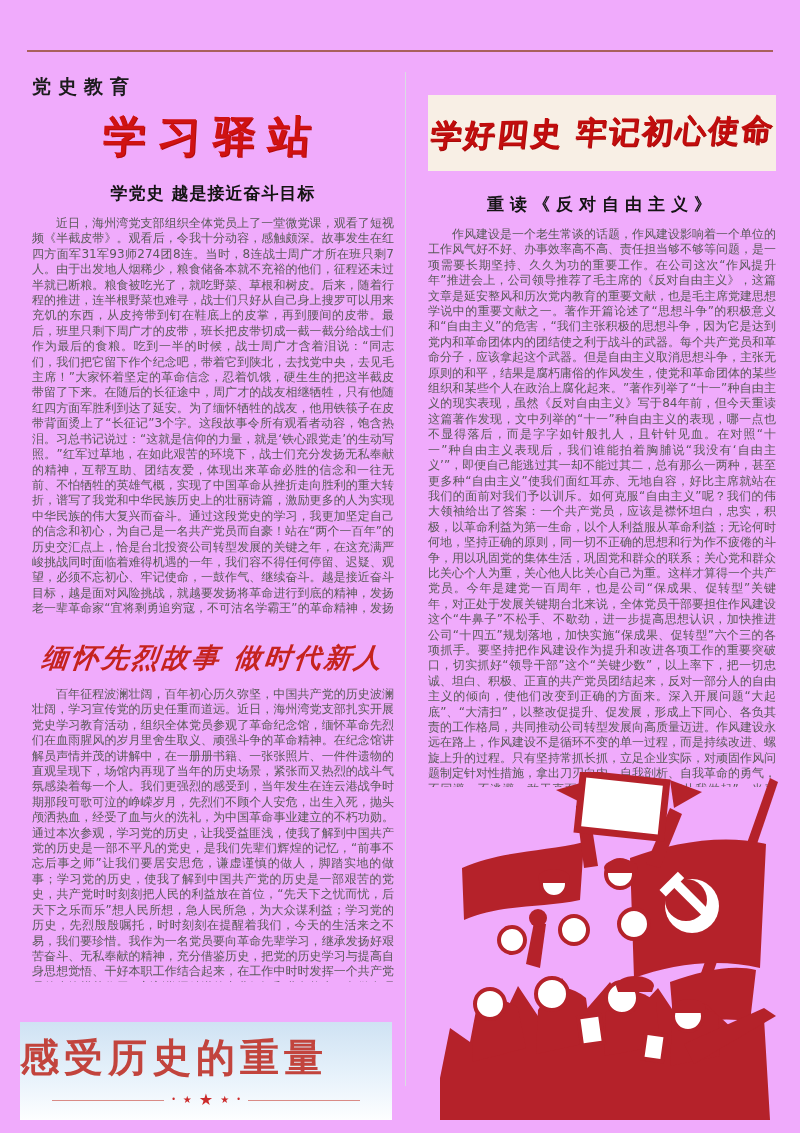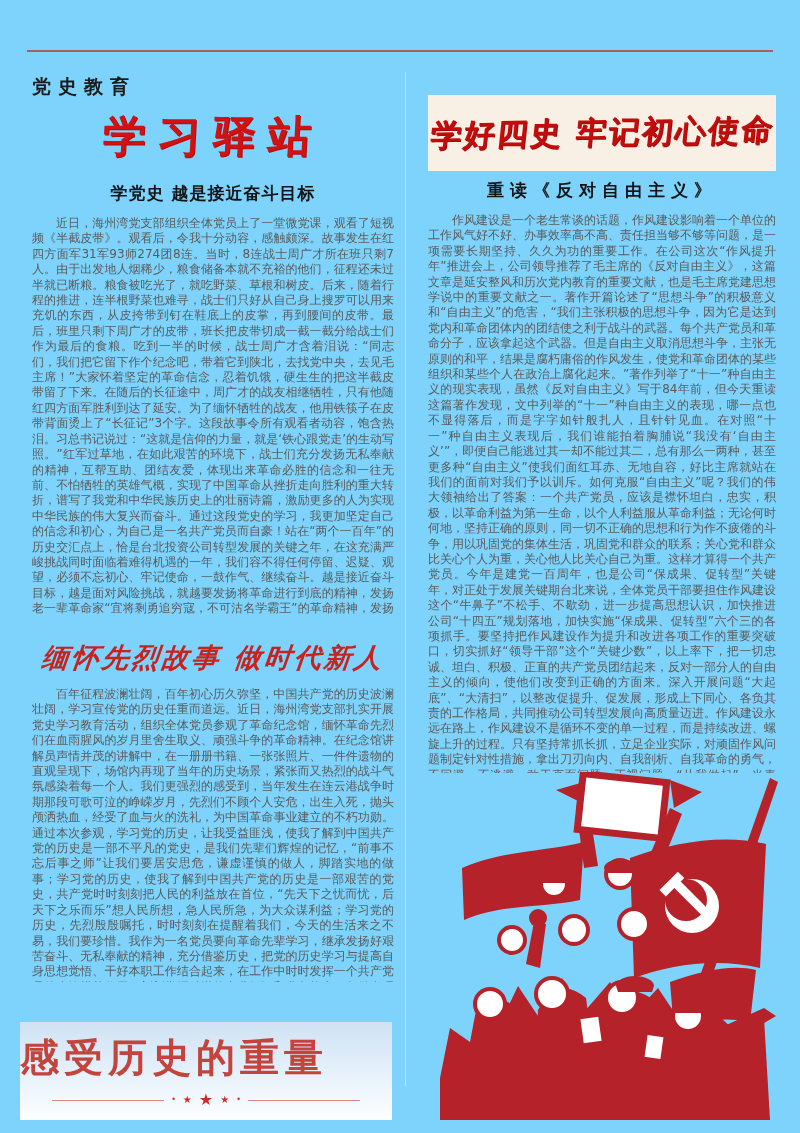--- a/index.html
+++ b/index.html
@@ -1,17 +1,17 @@
 <!DOCTYPE html>
 <html><head>
 <meta charset="utf-8">
 <style>
   * { margin:0; padding:0; box-sizing:border-box; }
   html,body { width:800px; height:1133px; background:#fff; font-family:"DejaVu Sans",sans-serif; }
-  .page { position:absolute; left:0; top:0; width:800px; height:1133px; background:#7dd3fc; overflow:hidden; }
+  .page { position:absolute; left:0; top:0; width:800px; height:1133px; background:#f0abfc; overflow:hidden; }
 
   .top-rule { position:absolute; left:27px; top:50px; width:746px; height:2px; background:#a9605c; }
   .col-divider { position:absolute; left:405px; top:72px; width:1px; height:1014px; background:#d9dde2; }
 
   .left-col { position:absolute; left:32px; top:74px; width:362px; }
   .kicker { font-size:19px; font-weight:bold; color:#1b1b1b; letter-spacing:7px; }
   .masthead-left { margin-top:8px; text-align:center; color:#d01212; font-size:43px; font-weight:900;
                    letter-spacing:12px; transform:skewX(-3deg); text-shadow:1px 1px 0 #b40d0d; white-space:nowrap; }
   .a-title { margin-top:16px; text-align:center; font-size:17px; font-weight:bold; color:#141414; letter-spacing:1px; }
   .body-text { margin-top:11px; font-size:12px; line-height:15.4px; color:#5a5a5a; text-align:justify; text-indent:2em; }
@@ -28,21 +28,21 @@
   .star-divider { margin-top:7px; display:flex; align-items:center; justify-content:center; gap:7px; color:#cc2b2b; }
   .sd-line { width:112px; height:1px; background:#d98b86; }
   .sd-dot { font-size:8px; line-height:8px; }
   .sd-star-s { font-size:10px; line-height:10px; }
   .sd-star-l { font-size:16px; line-height:16px; }
 
   .right-col { position:absolute; left:428px; top:95px; width:348px; }
   .masthead-right { height:76px; background:#f8efe5; display:flex; align-items:center; justify-content:center; }
   .masthead-right span { font-size:31px; font-weight:900; color:#c20d0d; letter-spacing:2px;
                          transform:skewX(-7deg) rotate(-1deg); text-shadow:1px 1px 0 #a80a0a; white-space:nowrap; }
-  .r-subtitle { margin-top:8px; text-align:center; font-weight:bold; font-size:17px; letter-spacing:6px; color:#141414; white-space:nowrap; }
+  .r-subtitle { margin-top:22px; text-align:center; font-weight:bold; font-size:17px; letter-spacing:6px; color:#141414; white-space:nowrap; }
 
   .illus { position:absolute; left:434px; top:772px; width:344px; height:348px; }
 </style>
 </head>
 <body>
 
 <div class="page">
 
   <div class="top-rule"></div>
   <div class="col-divider"></div>

